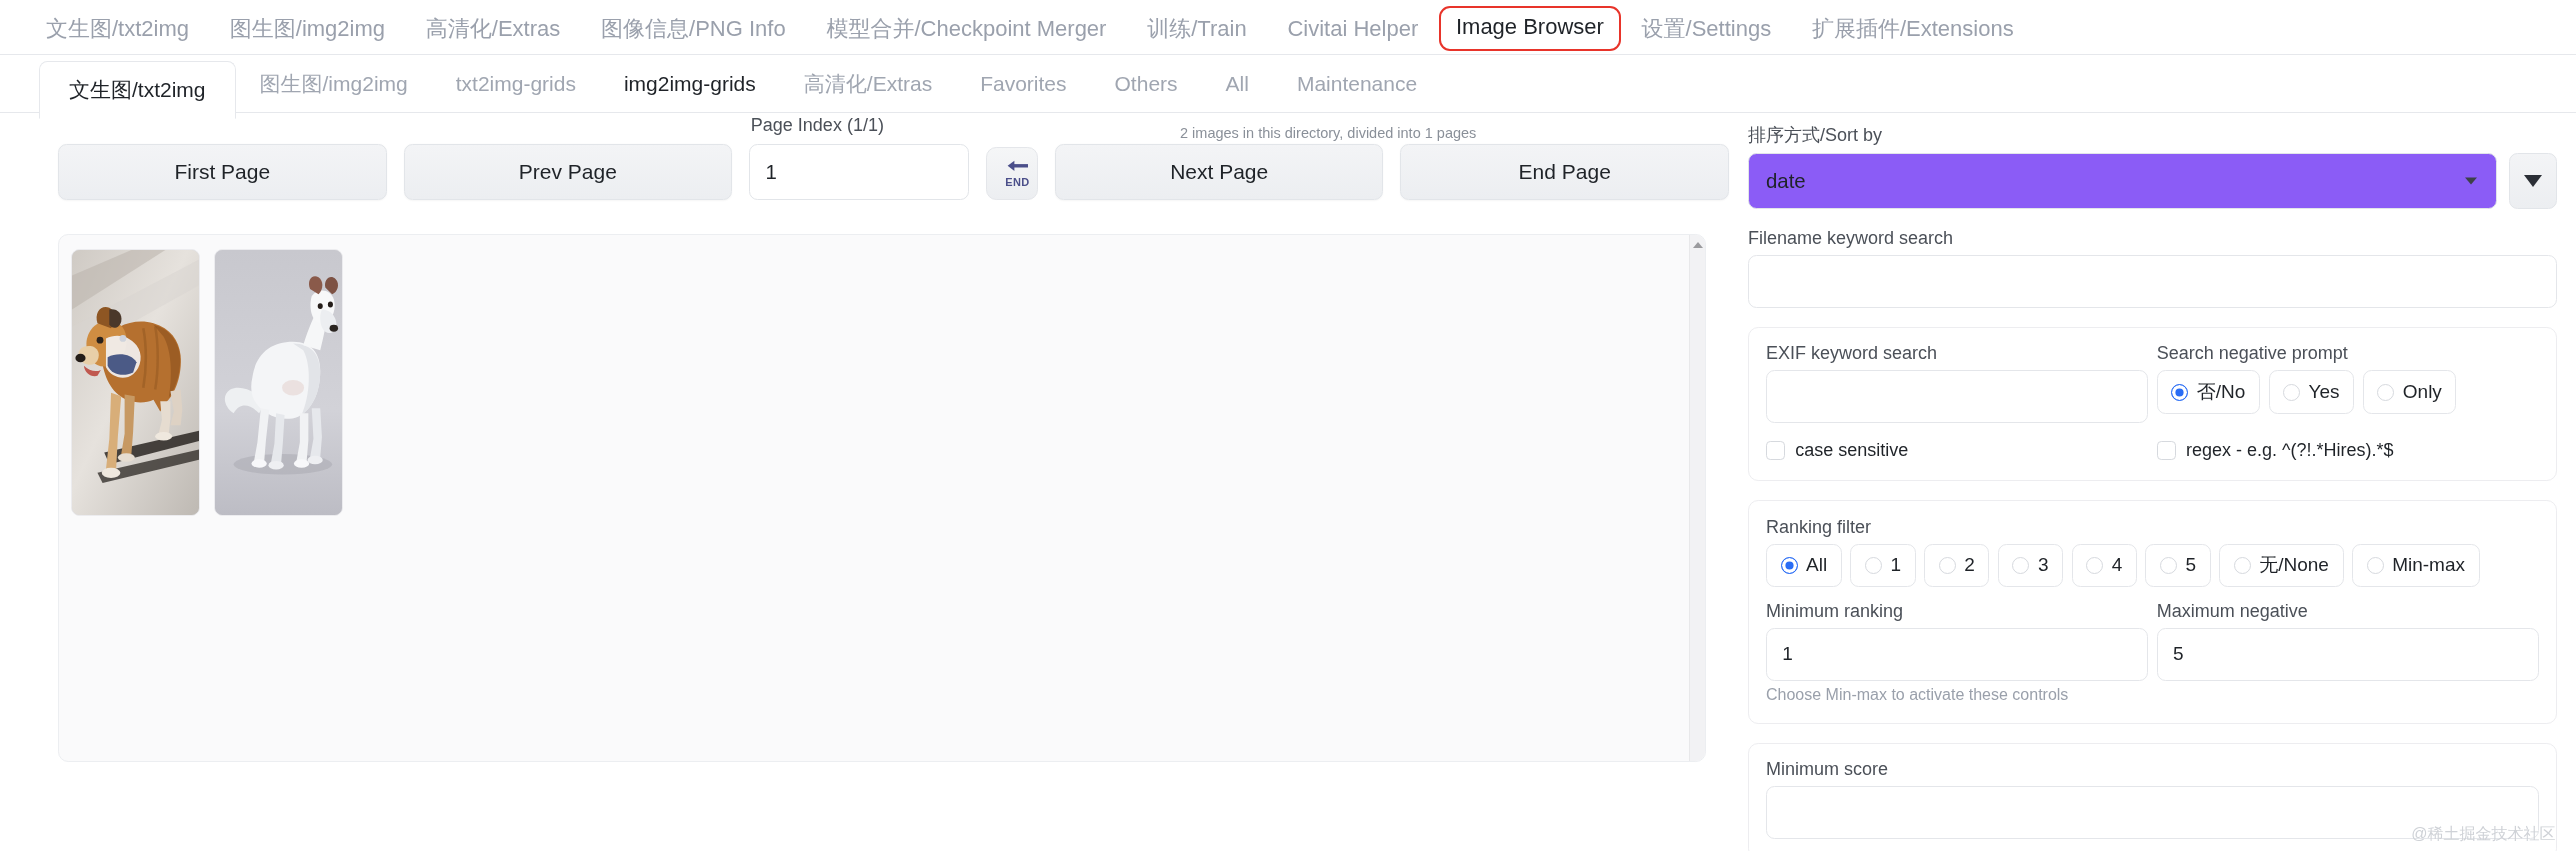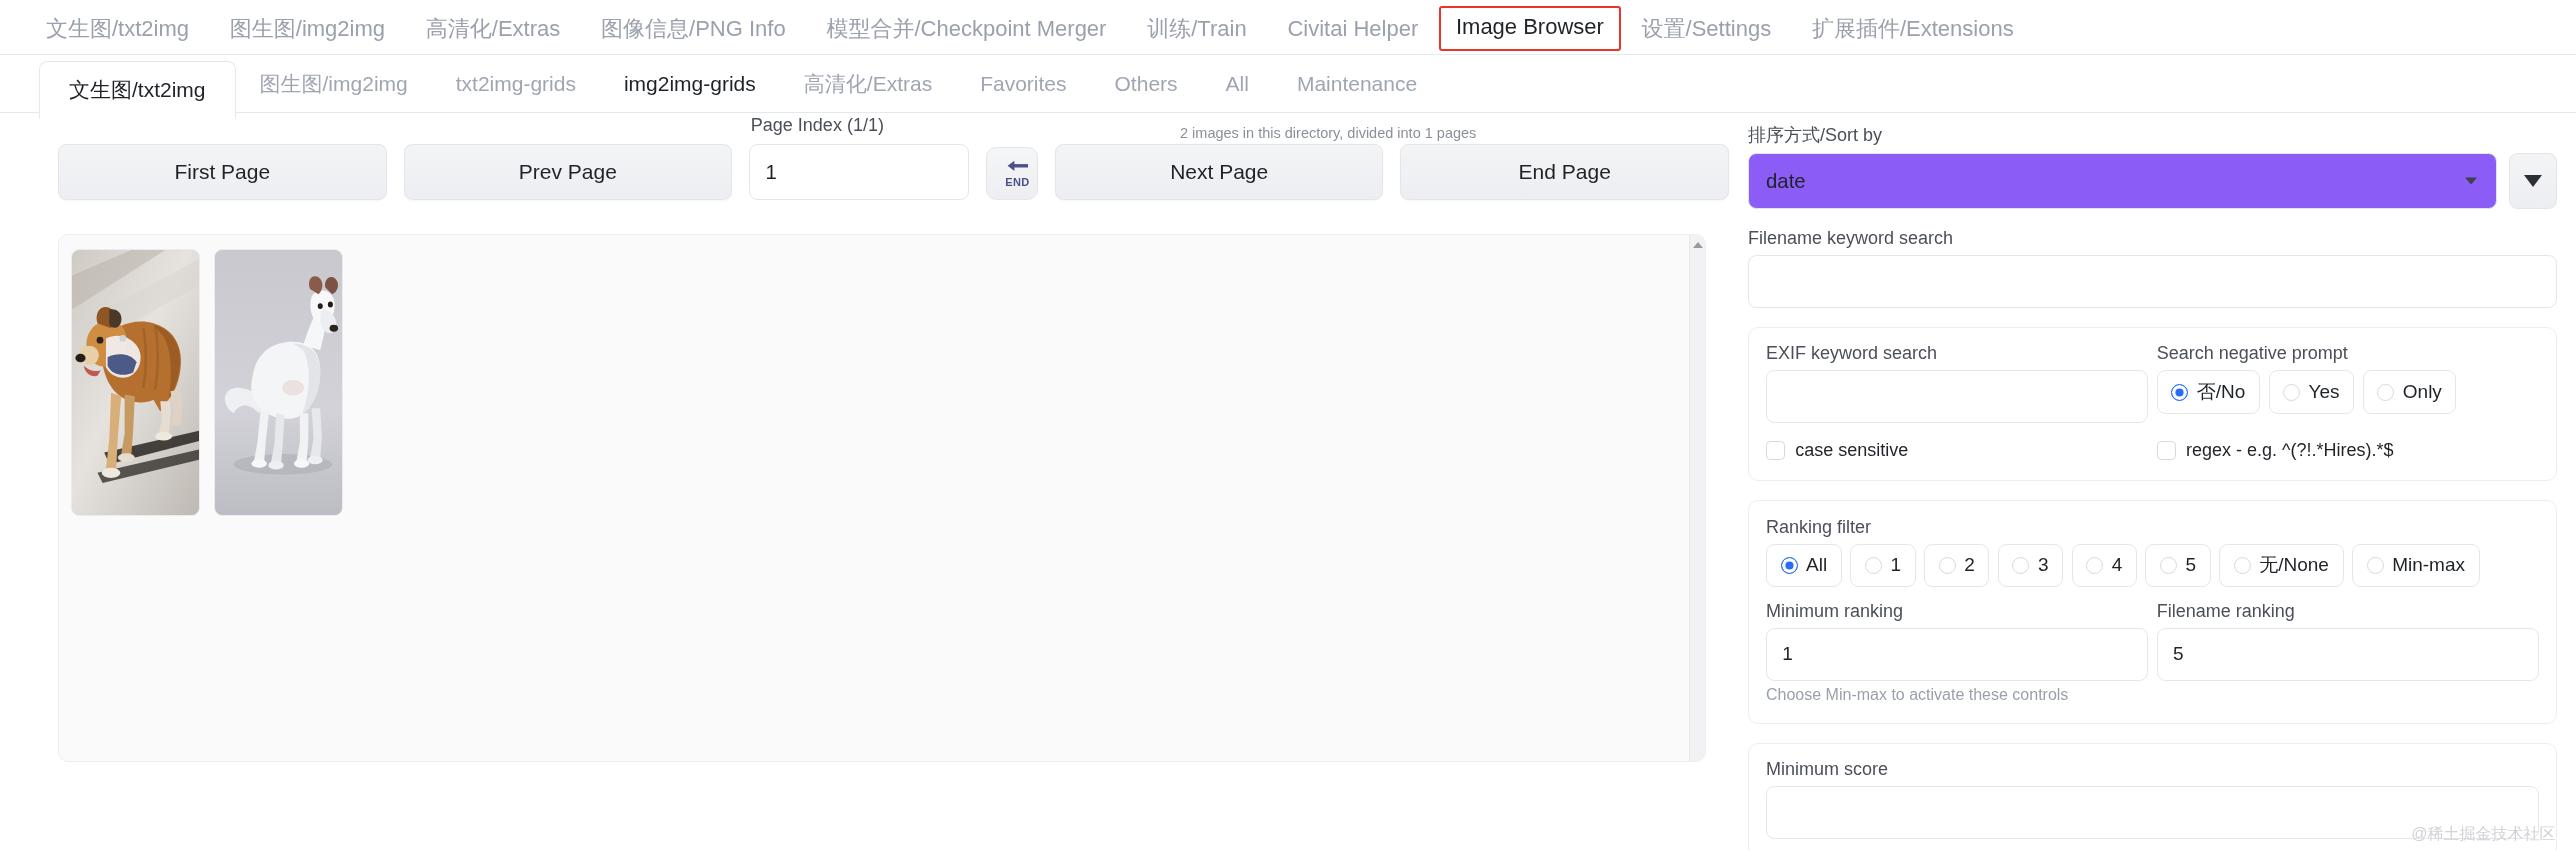--- a/index.html
+++ b/index.html
@@ -25,21 +25,21 @@
     font-size: 22px;
     color: #9aa0ac;
     padding: 0 20.4px 13.6px 20.4px;
     white-space: nowrap;
     cursor: pointer;
     line-height: 1;
   }
   .topnav-item.active-boxed {
     color: #1f2328;
     border: 2.6px solid #e8342a;
-    border-radius: 3px;
+    border-radius: 11px;
     padding: 8.5px 15.3px 10.2px 15.3px;
     margin-bottom: 3.4px;
   }
 
   
   .subtabs {
     position: relative;
     height: 58px;
     display: flex;
     align-items: stretch;
@@ -546,21 +546,21 @@
         </div>
       </div>
 
       <div class="two-col" style="margin-top:13.6px;">
         <div class="col">
           <span class="field-label">Minimum ranking</span>
           <input class="text-input" type="text" value="1" style="">
           <div class="hint">Choose Min-max to activate these controls</div>
         </div>
         <div class="col">
-          <span class="field-label">Filename ranking</span>
+          <span class="field-label">Maximum negative</span>
           <input class="text-input" type="text" value="5" style="">
         </div>
       </div>
     </div>
 
     <div class="panel stack-gap">
       <div class="two-col">
         <div class="col">
           <span class="field-label">Minimum score</span>
           <input class="text-input" type="text" value="" style="">

